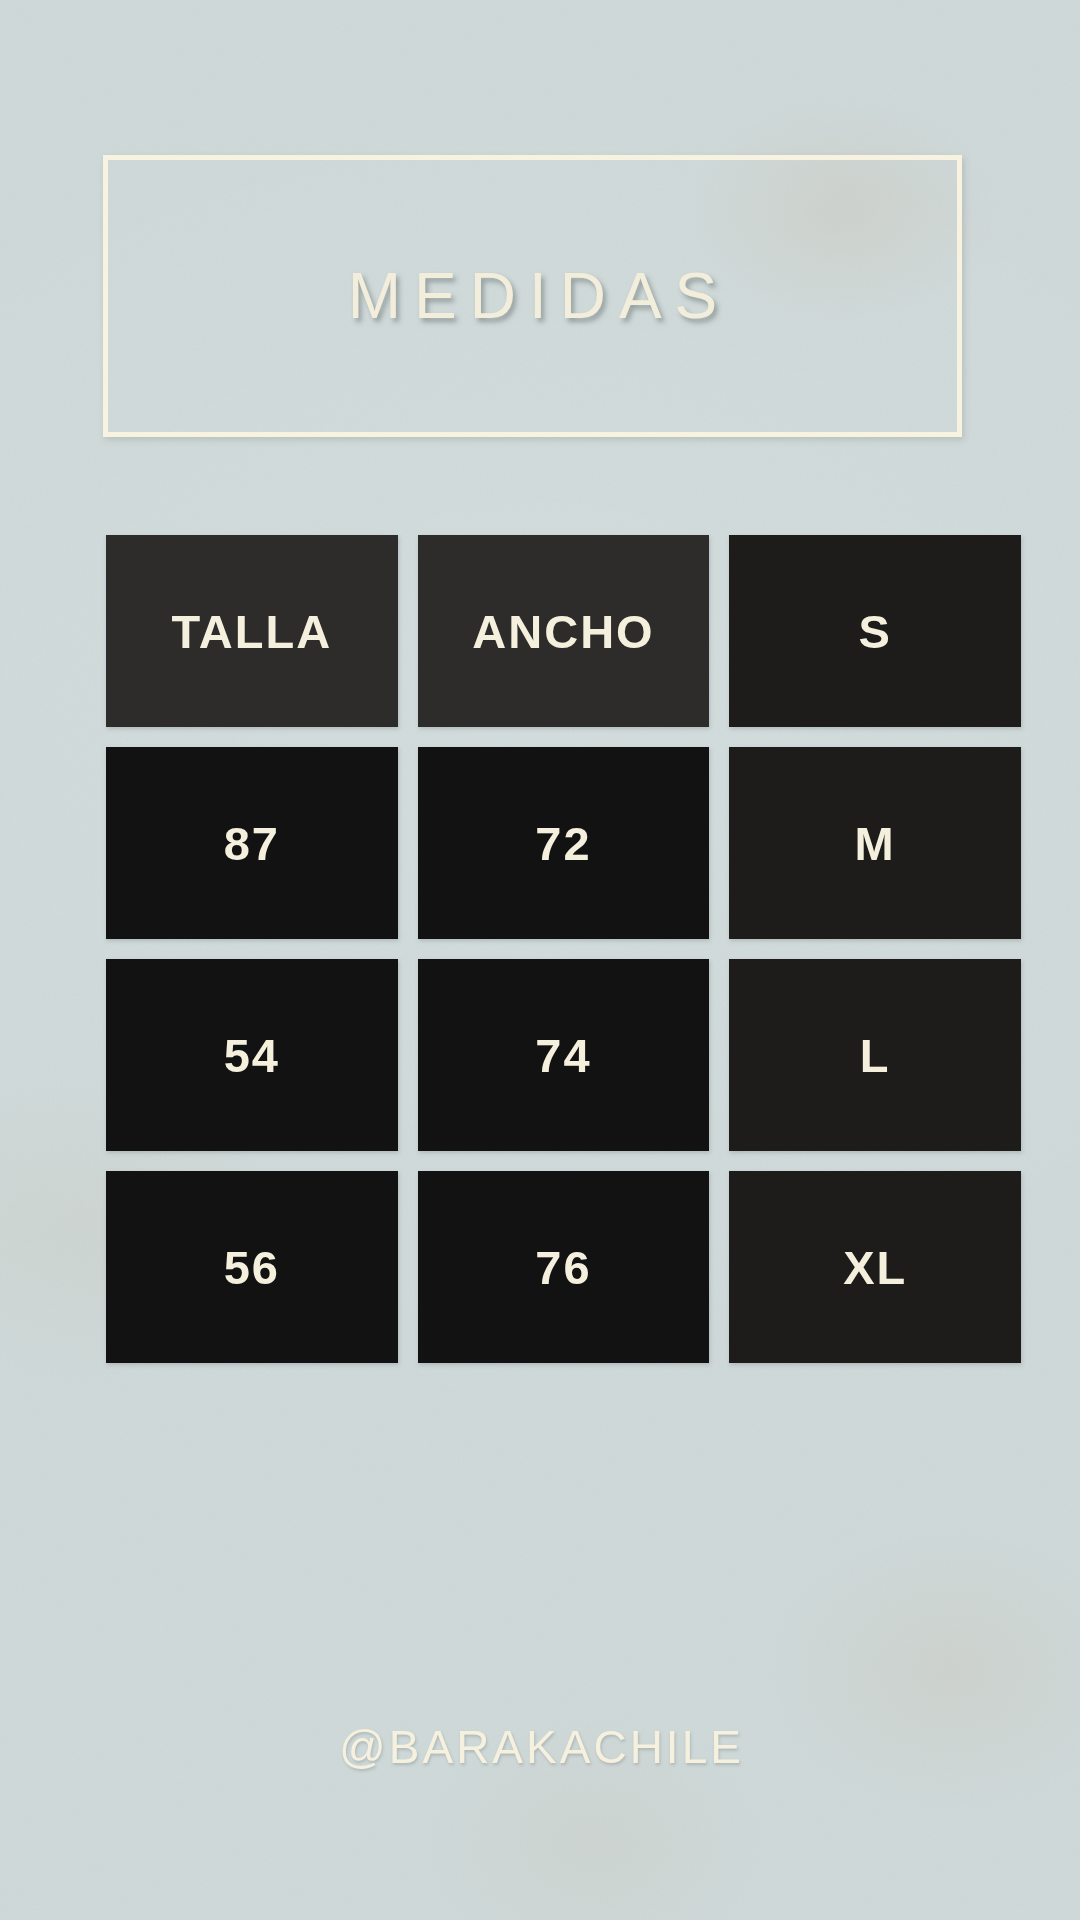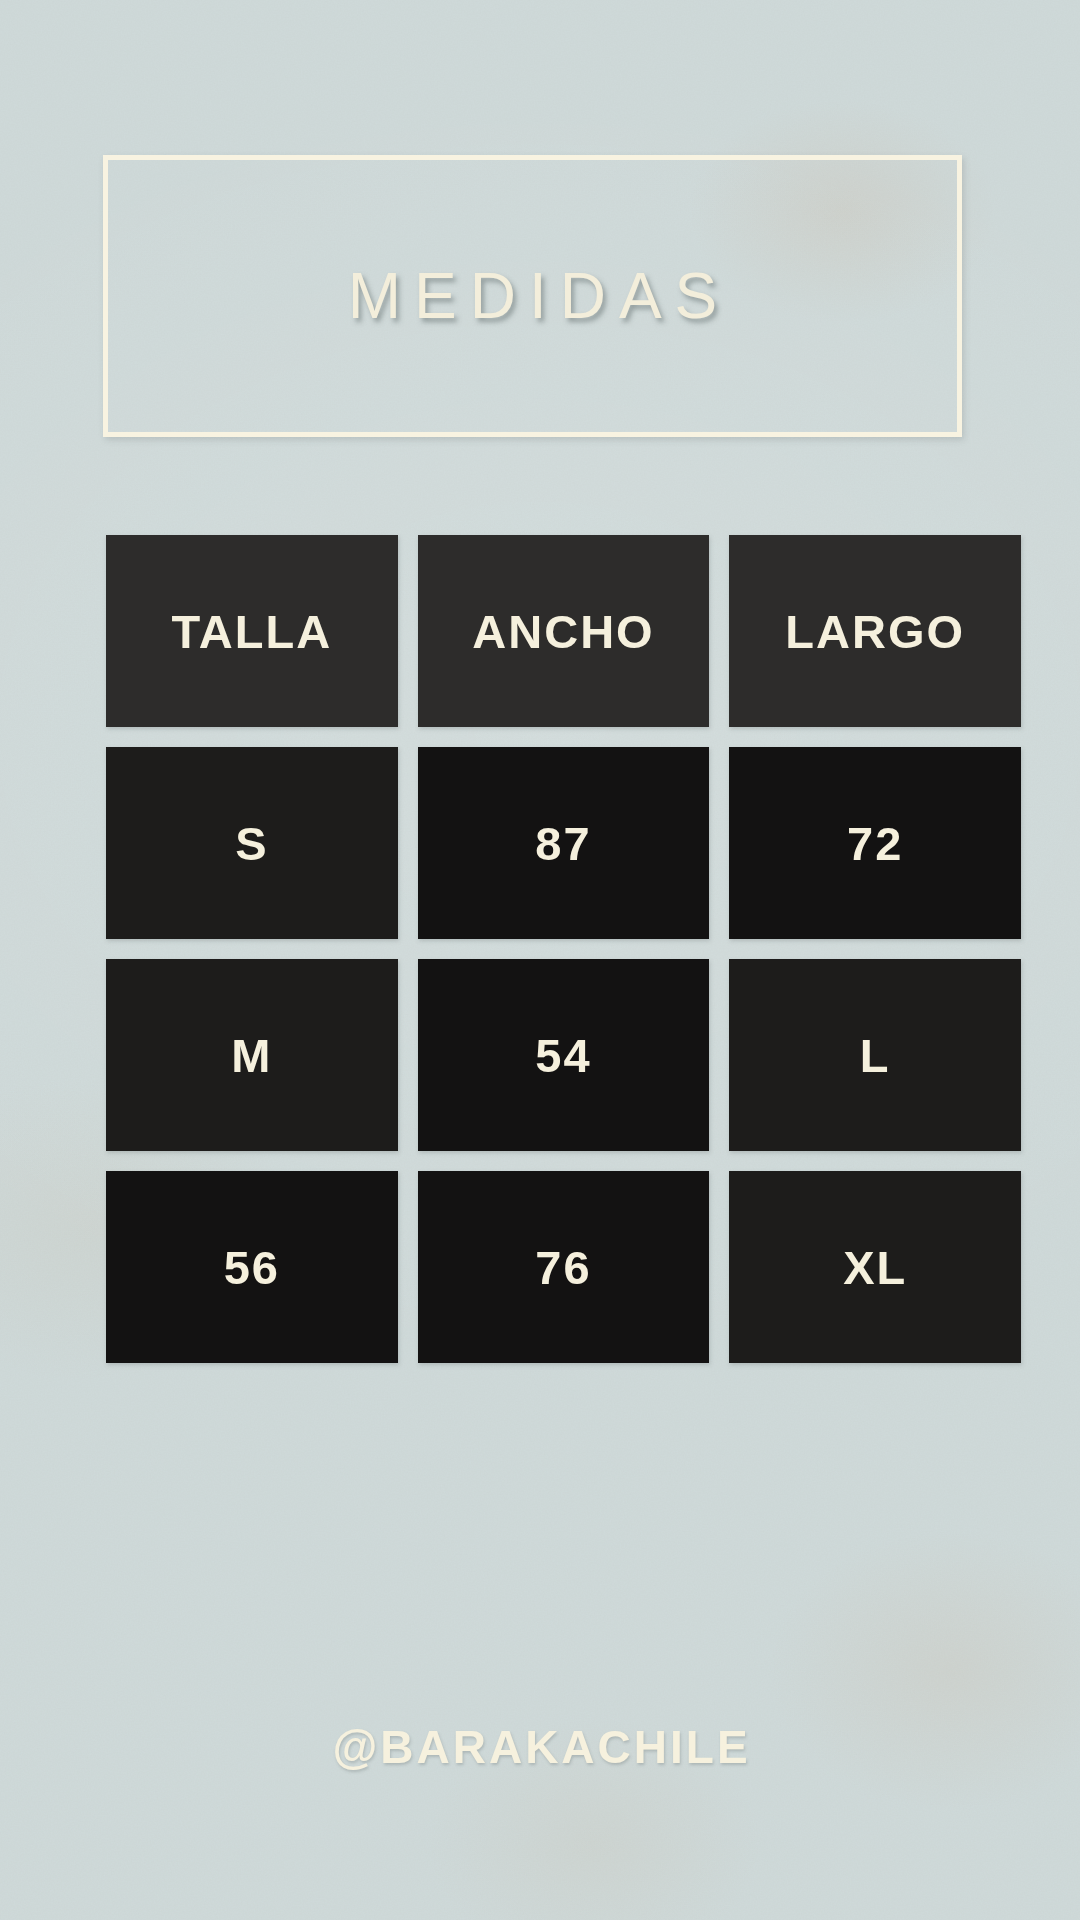--- a/index.html
+++ b/index.html
@@ -88,21 +88,21 @@
 
   
   .footer {
     position: absolute;
     left: 0;
     top: 1720px;
     width: 100%;
     text-align: center;
     color: #f6f1de;
     font-size: 46px;
-    font-weight: 700;
+    font-weight: 400;
     letter-spacing: 3px;
     padding-left: 3px;
     box-sizing: border-box;
     text-shadow: 1px 2px 3px rgba(100,110,110,0.30);
   }
 </style>
 </head>
 <body>
 
 <div class="canvas">
@@ -116,28 +116,28 @@
   </svg>
 
   <div class="title-frame">
     <div class="title-line">MEDIDAS</div>
   </div>
 
   <div class="size-table">
 
     <div class="cell header">TALLA</div>
     <div class="cell header">ANCHO</div>
-    <div class="cell header">LARGO</div>
 
     <div class="cell size">S</div>
     <div class="cell value">87</div>
     <div class="cell value">72</div>
 
     <div class="cell size">M</div>
     <div class="cell value">54</div>
+    <div class="cell value">74</div>
 
     <div class="cell size">L</div>
     <div class="cell value">56</div>
     <div class="cell value">76</div>
 
     <div class="cell size">XL</div>
   </div>
 
   <div class="footer">@BARAKACHILE</div>
 

